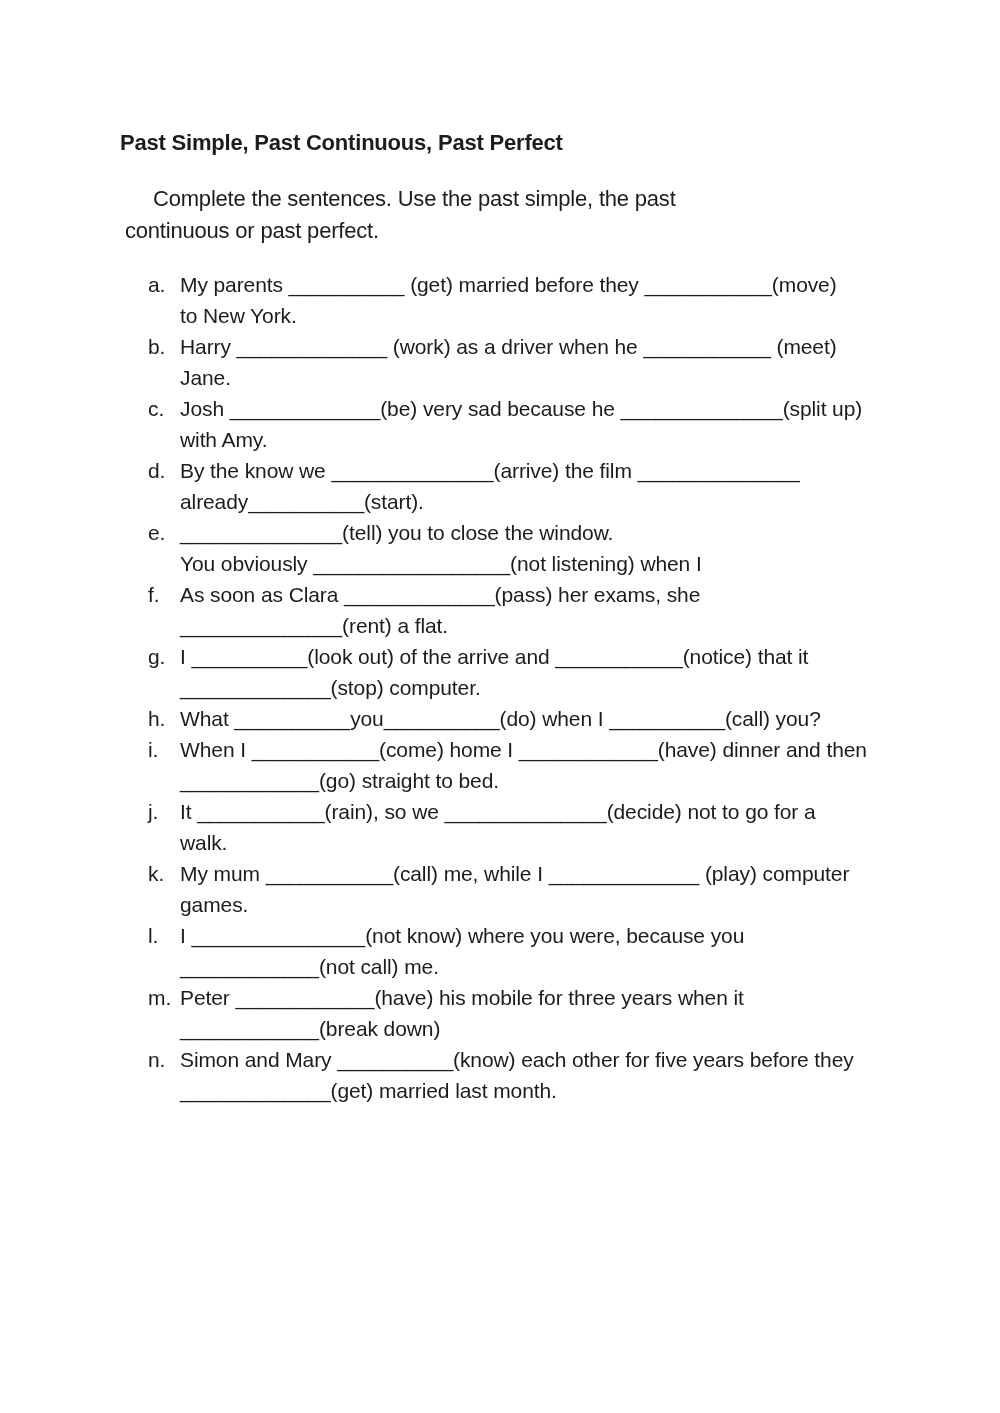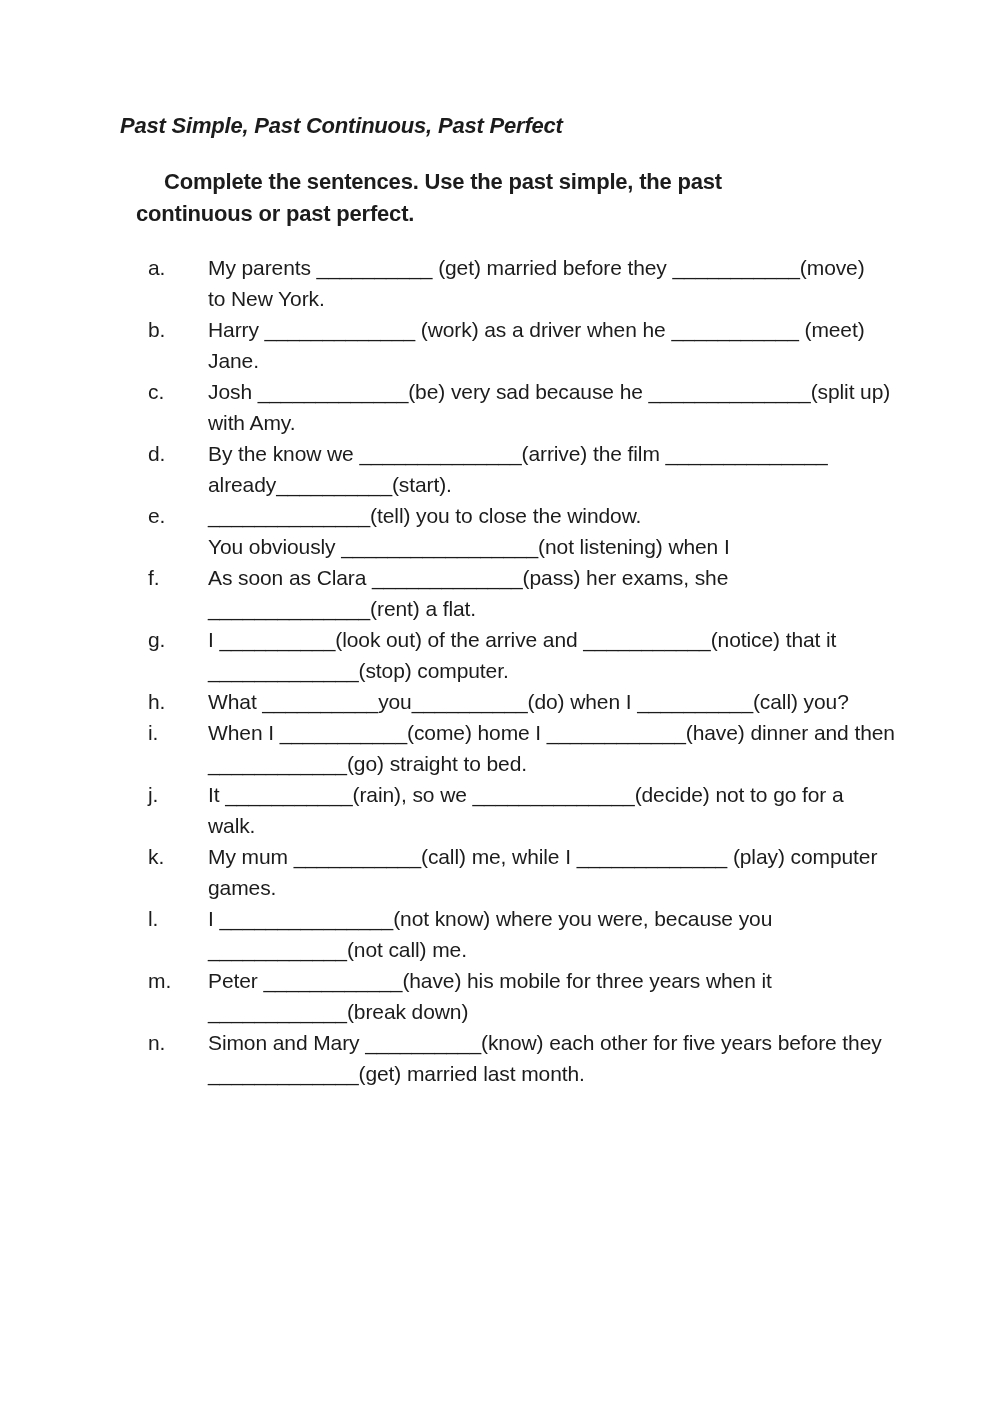--- a/index.html
+++ b/index.html
@@ -19,50 +19,49 @@
     box-sizing: border-box;
     width: 1000px;
     height: 1413px;
     padding: 112px 100px 0 120px;
     background: #ffffff;
   }
   .title {
     font-size: 22px;
     font-weight: bold;
     line-height: 28px;
-    margin: 0 0 26px 0;
+    margin: 17px 0 26px 0;
     letter-spacing: -0.2px;
-    font-style: italic;
   }
   .instructions {
     font-size: 22px;
-    font-weight: bold;
+    font-weight: normal;
     line-height: 32px;
-    margin: 0 0 22px 16px;
+    margin: 0 0 22px 5px;
     letter-spacing: -0.2px;
   }
   .instructions .line { display: block; white-space: nowrap; }
   .instructions .line.indent { padding-left: 28px; }
   .sentence-list {
     list-style: none;
     margin: 0;
     padding: 0 0 0 28px;
     font-size: 21px;
     line-height: 31px;
     letter-spacing: -0.1px;
   }
   .item {
     display: flex;
     align-items: flex-start;
   }
   .item .label {
     flex: 0 0 32px;
     width: 32px;
   }
-  .item .text { flex: 1 1 auto; min-width: 0; margin-left: 28px; }
+  .item .text { flex: 1 1 auto; min-width: 0; }
   .item .text .tline {
     display: block;
     white-space: nowrap;
   }
 </style>
 </head>
 <body>
 
 <div class="page">
   <h1 class="title">Past Simple, Past Continuous, Past Perfect</h1>

